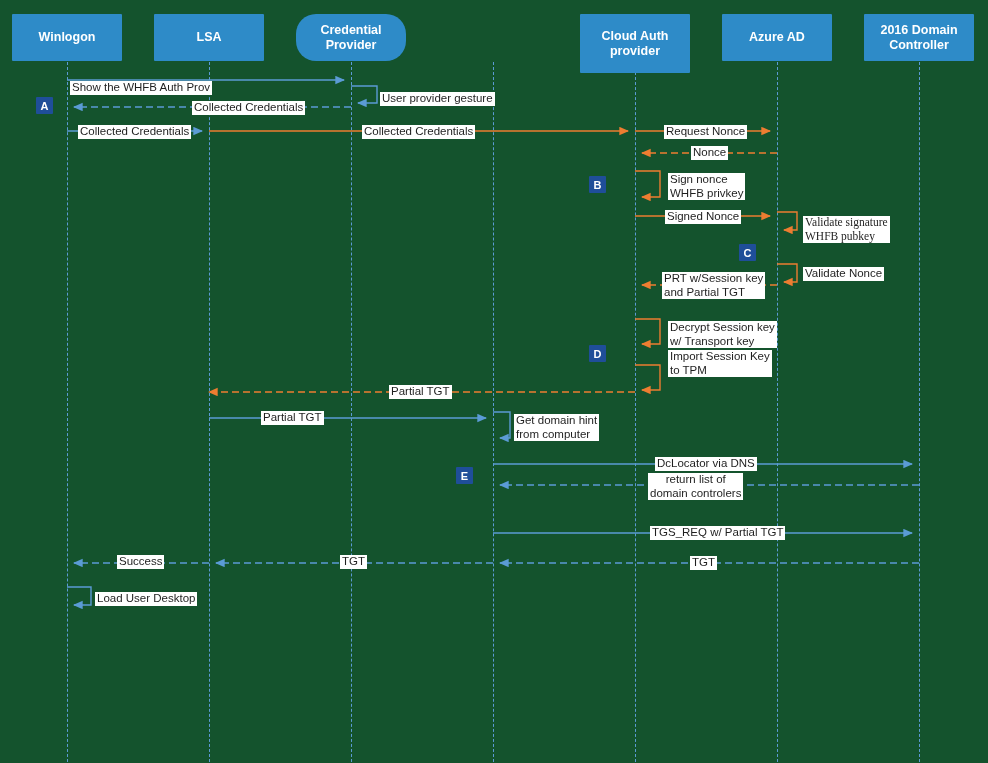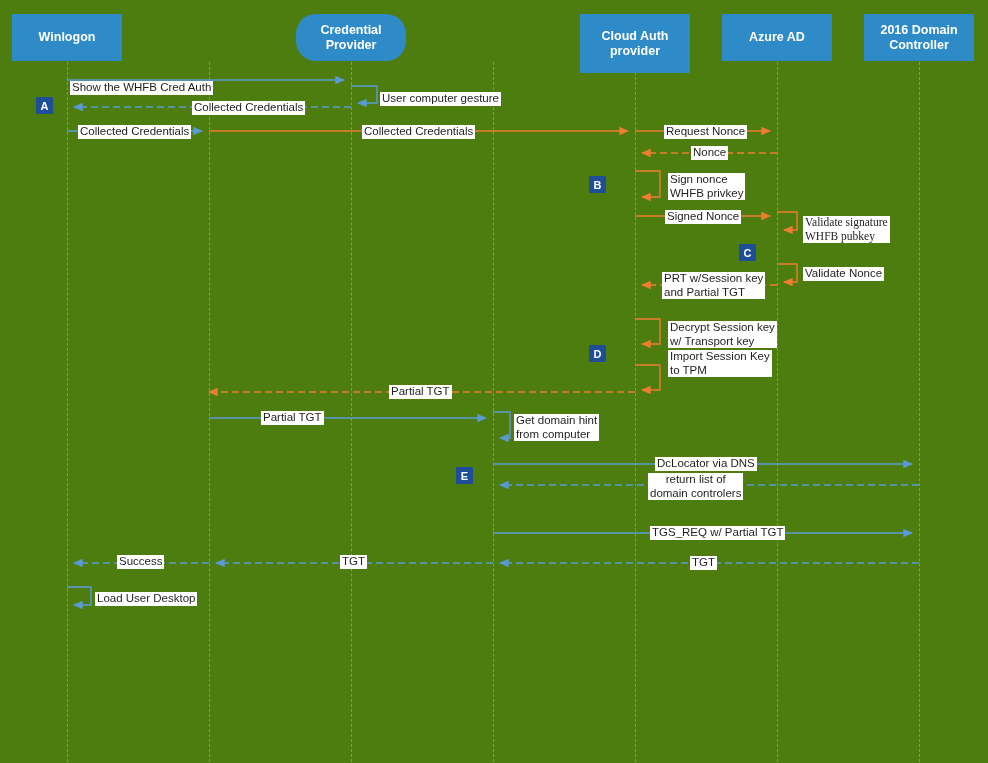--- a/index.html
+++ b/index.html
@@ -7,21 +7,21 @@
     padding: 0;
     background: #ffffff;
   }
   body {
     font-family: "Liberation Sans", sans-serif;
   }
   #canvas {
     position: relative;
     width: 988px;
     height: 763px;
-    background: #4d7c0f;
+    background: #14532d;
     overflow: hidden;
   }
   .lane-header {
     position: absolute;
     background: #2e8bc8;
     color: #ffffff;
     font-size: 12.5px;
     font-weight: bold;
     display: flex;
     align-items: center;
@@ -80,20 +80,23 @@
   <div class="lifeline" style="left:209px; top:62px; height:700px;"></div>
   <div class="lifeline" style="left:351px; top:62px; height:700px;"></div>
   <div class="lifeline" style="left:493px; top:62px; height:700px;"></div>
   <div class="lifeline" style="left:635px; top:62px; height:700px;"></div>
   <div class="lifeline" style="left:777px; top:62px; height:700px;"></div>
   <div class="lifeline" style="left:919px; top:62px; height:700px;"></div>
 
   <div class="lane-header" style="left:12px; top:14px; width:110px; height:47px;">
     <span>Winlogon</span>
   </div>
+  <div class="lane-header" style="left:154px; top:14px; width:110px; height:47px;">
+    <span>LSA</span>
+  </div>
   <div class="lane-header" style="left:296px; top:14px; width:110px; height:47px;border-radius:20px;">
     <span>Credential Provider</span>
   </div>
   <div class="lane-header" style="left:580px; top:14px; width:110px; height:59px;">
     <span>Cloud Auth provider</span>
   </div>
   <div class="lane-header" style="left:722px; top:14px; width:110px; height:47px;">
     <span>Azure AD</span>
   </div>
   <div class="lane-header" style="left:864px; top:14px; width:110px; height:47px;">
@@ -168,22 +171,22 @@
   <div class="badge" style="left:739px; top:244px;">
     <span>C</span>
   </div>
   <div class="badge" style="left:589px; top:345px;">
     <span>D</span>
   </div>
   <div class="badge" style="left:456px; top:467px;">
     <span>E</span>
   </div>
 
-  <div class="msg-label left" style="left:70px; top:81px;">Show the WHFB Cred Auth</div>
-  <div class="msg-label left" style="left:380px; top:92px;">User computer gesture</div>
+  <div class="msg-label left" style="left:70px; top:81px;">Show the WHFB Auth Prov</div>
+  <div class="msg-label left" style="left:380px; top:92px;">User provider gesture</div>
   <div class="msg-label left" style="left:192px; top:101px;">Collected Credentials</div>
   <div class="msg-label left" style="left:78px; top:125px;">Collected Credentials</div>
   <div class="msg-label left" style="left:362px; top:125px;">Collected Credentials</div>
   <div class="msg-label left" style="left:664px; top:125px;">Request Nonce</div>
   <div class="msg-label left" style="left:691px; top:146px;">Nonce</div>
   <div class="msg-label left" style="left:668px; top:173px; white-space:pre;">Sign nonce
 WHFB privkey</div>
   <div class="msg-label left" style="left:665px; top:210px;">Signed Nonce</div>
   <div class="msg-label left" style="left:803px; top:216px; white-space:pre;font-family:Liberation Serif, serif;">Validate signature
 WHFB pubkey</div>

